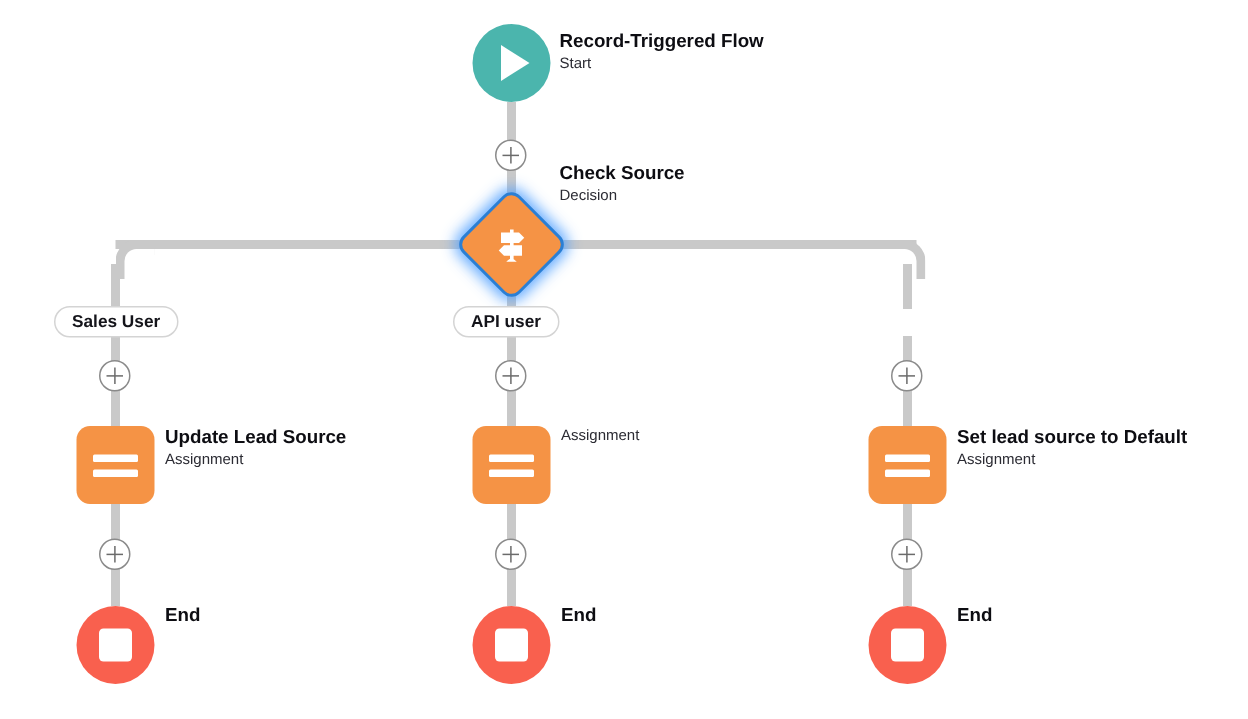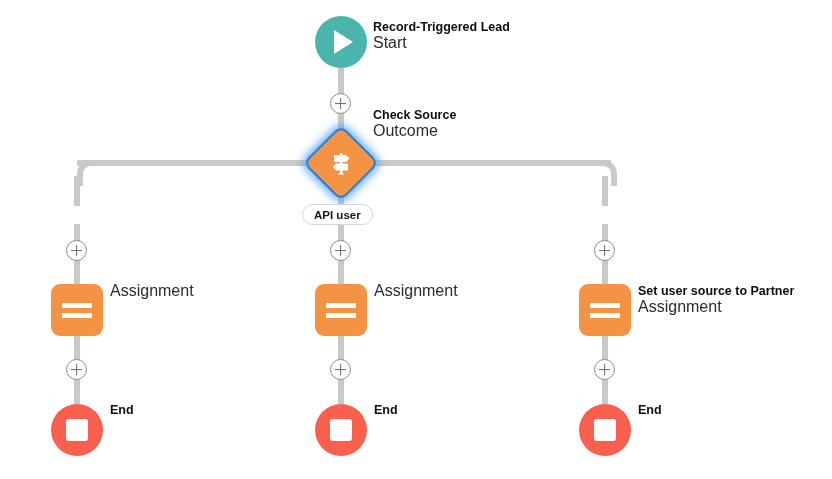--- a/index.html
+++ b/index.html
@@ -189,21 +189,21 @@
   }
   .node-label .title {
     display: block;
     font-size: 12.5px;
     font-weight: bold;
     color: #0d0d12;
     line-height: 16px;
   }
   .node-label .subtitle {
     display: block;
-    font-size: 16px;
+    font-size: 10px;
     font-weight: normal;
     color: #2b2b33;
     line-height: 16px;
   }
   .node-label.single .title {
     line-height: 15px;
   }
 </style>
 </head>
 <body>
@@ -230,70 +230,72 @@
   <div class="conn-v" style="left:338px; top:224px; height:62px;"></div>
   <div class="conn-v" style="left:338px; top:336px; height:68px;"></div>
 
   <div class="conn-v" style="left:602px; top:224px; height:62px;"></div>
   <div class="conn-v" style="left:602px; top:336px; height:68px;"></div>
 
   <div class="node-start" style="left:315px; top:16px;">
     <span class="play"></span>
   </div>
   <div class="node-label" style="left:373px; top:19px;">
-    <span class="title">Record-Triggered Lead</span>
+    <span class="title">Record-Triggered Flow</span>
     <span class="subtitle">Start</span>
   </div>
 
   <div class="plus-btn" style="left:330px; top:93px;"></div>
 
   <div class="node-decision" style="left:314px; top:136px;">
     <div class="dia-glow"></div>
     <div class="signpost">
       <svg width="34" height="34" viewBox="0 0 34 34" aria-hidden="true">
         <rect x="16" y="7" width="2.4" height="21" fill="#ffffff"></rect>
         <path d="M10 9 h12 l3.5 3.5 L22 16 H10 Z" fill="#ffffff"></path>
         <path d="M24 17.5 h-12 l-3.5 3.5 L12 24.5 h12 Z" fill="#ffffff"></path>
         <path d="M13.5 28.5 q3.5 -4 7 0 Z" fill="#ffffff"></path>
       </svg>
     </div>
   </div>
   <div class="node-label" style="left:373px; top:107px;">
     <span class="title">Check Source</span>
-    <span class="subtitle">Outcome</span>
-  </div>
-
+    <span class="subtitle">Decision</span>
+  </div>
+
+  <div class="branch-pill" style="left:36px; top:204px;">Sales User</div>
   <div class="branch-pill" style="left:302px; top:204px;">API user</div>
 
   <div class="plus-btn" style="left:66px; top:240px;"></div>
   <div class="plus-btn" style="left:330px; top:240px;"></div>
   <div class="plus-btn" style="left:594px; top:240px;"></div>
 
   <div class="node-assign" style="left:51px; top:284px;">
     <span class="bar b1"></span>
     <span class="bar b2"></span>
   </div>
   <div class="node-label" style="left:110px; top:283px;">
+    <span class="title">Update Lead Source</span>
     <span class="subtitle">Assignment</span>
   </div>
 
   <div class="node-assign" style="left:315px; top:284px;">
     <span class="bar b1"></span>
     <span class="bar b2"></span>
   </div>
   <div class="node-label" style="left:374px; top:283px;">
     <span class="subtitle">Assignment</span>
   </div>
 
   <div class="node-assign" style="left:579px; top:284px;">
     <span class="bar b1"></span>
     <span class="bar b2"></span>
   </div>
   <div class="node-label" style="left:638px; top:283px;">
-    <span class="title">Set user source to Partner</span>
+    <span class="title">Set lead source to Default</span>
     <span class="subtitle">Assignment</span>
   </div>
 
   <div class="plus-btn" style="left:66px; top:359px;"></div>
   <div class="plus-btn" style="left:330px; top:359px;"></div>
   <div class="plus-btn" style="left:594px; top:359px;"></div>
 
   <div class="node-end" style="left:51px; top:404px;">
     <span class="stop"></span>
   </div>

